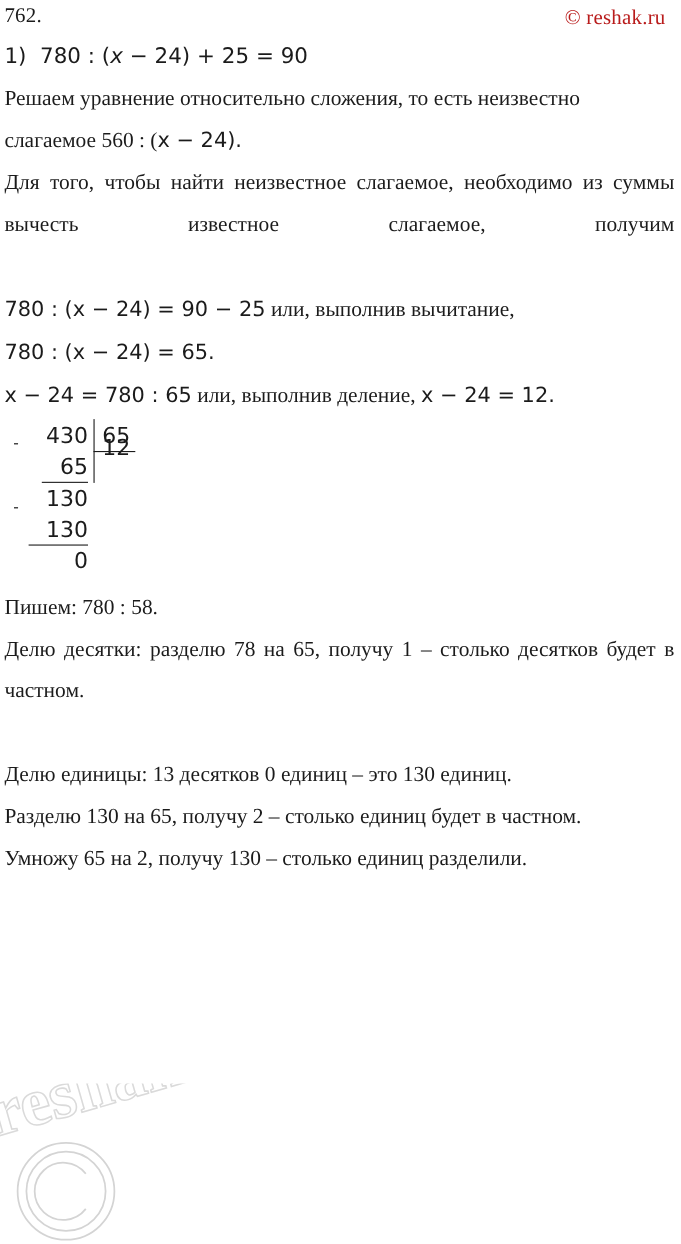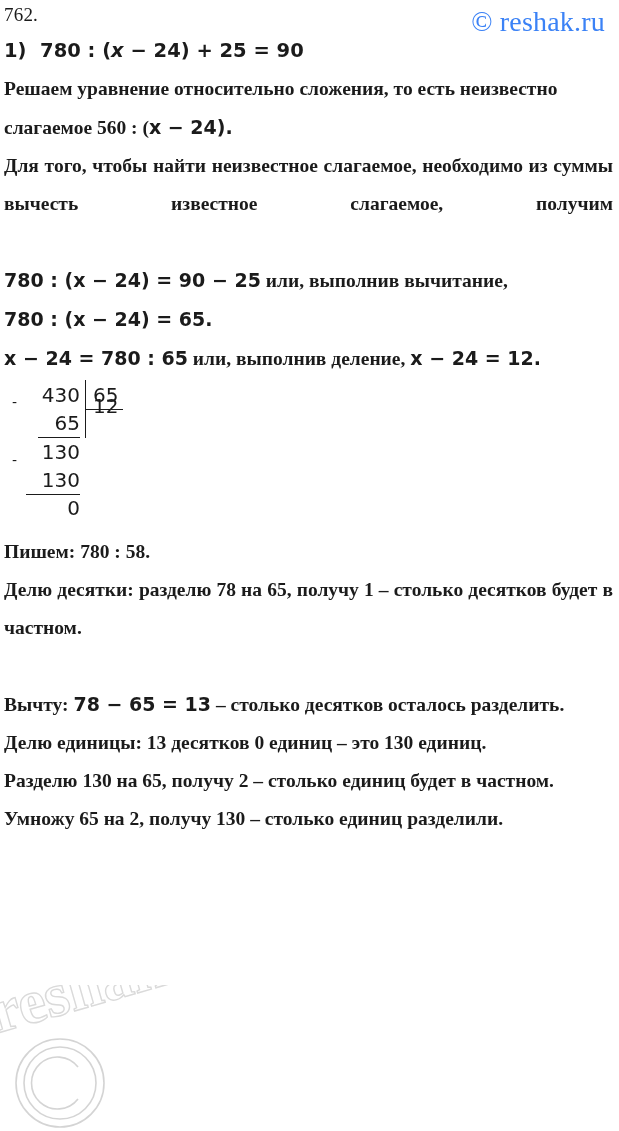--- a/index.html
+++ b/index.html
@@ -17,22 +17,22 @@
     width:619px;height:1131px;
     box-sizing:border-box;
     padding:4px 6px 0 4px;
   }
 
   
   .wm-top{
     position:absolute;
     top:2px; right:8px;
     font-family:"Liberation Serif","DejaVu Serif",serif;
-    font-size:28px;
-    color:#3b82f6;
+    font-size:19px;
+    color:#b91c1c;
     letter-spacing:.2px;
     white-space:nowrap;
   }
   .wm-big{
     position:absolute;
     left:-10px; top:985px;
     width:250px; height:150px;
     pointer-events:none;
     z-index:5;
   }
@@ -44,21 +44,21 @@
     height:26px;
   }
   .num{
     font-weight:normal;
     font-size:19px;
     font-family:"Liberation Serif","DejaVu Serif",serif;
     letter-spacing:.2px;
   }
 
   
-  .blk{ position:relative; z-index:2;font-weight:bold; }
+  .blk{ position:relative; z-index:2; }
 
   
   p.para{
     margin:0;
     font-size:19.5px;
     line-height:38px;
     text-align:justify;
     text-justify:inter-word;
     -webkit-hyphens:none;hyphens:none;
     font-family:"Liberation Serif","DejaVu Serif",serif;
@@ -172,23 +172,20 @@
   <p class="line blk" style="margin-top:28px;">
     <span>Пишем:  780 : 58.</span>
   </p>
 
 
   <p class="para blk">
     <span>Делю десятки: разделю 78 на 65, получу 1 – столько десятков будет в частном.</span>
   </p>
 
 
-  <p class="line blk">
-    <span>Вычту:  </span><span class="mth">78 − 65 = 13</span><span> – столько десятков осталось разделить.</span>
-  </p>
 
   <p class="line blk">
     <span>Делю единицы: 13 десятков 0 единиц – это 130 единиц.</span>
   </p>
 
   <p class="line blk">
     <span>Разделю 130 на 65, получу 2 – столько единиц будет в частном.</span>
   </p>
 
   <p class="line blk">

